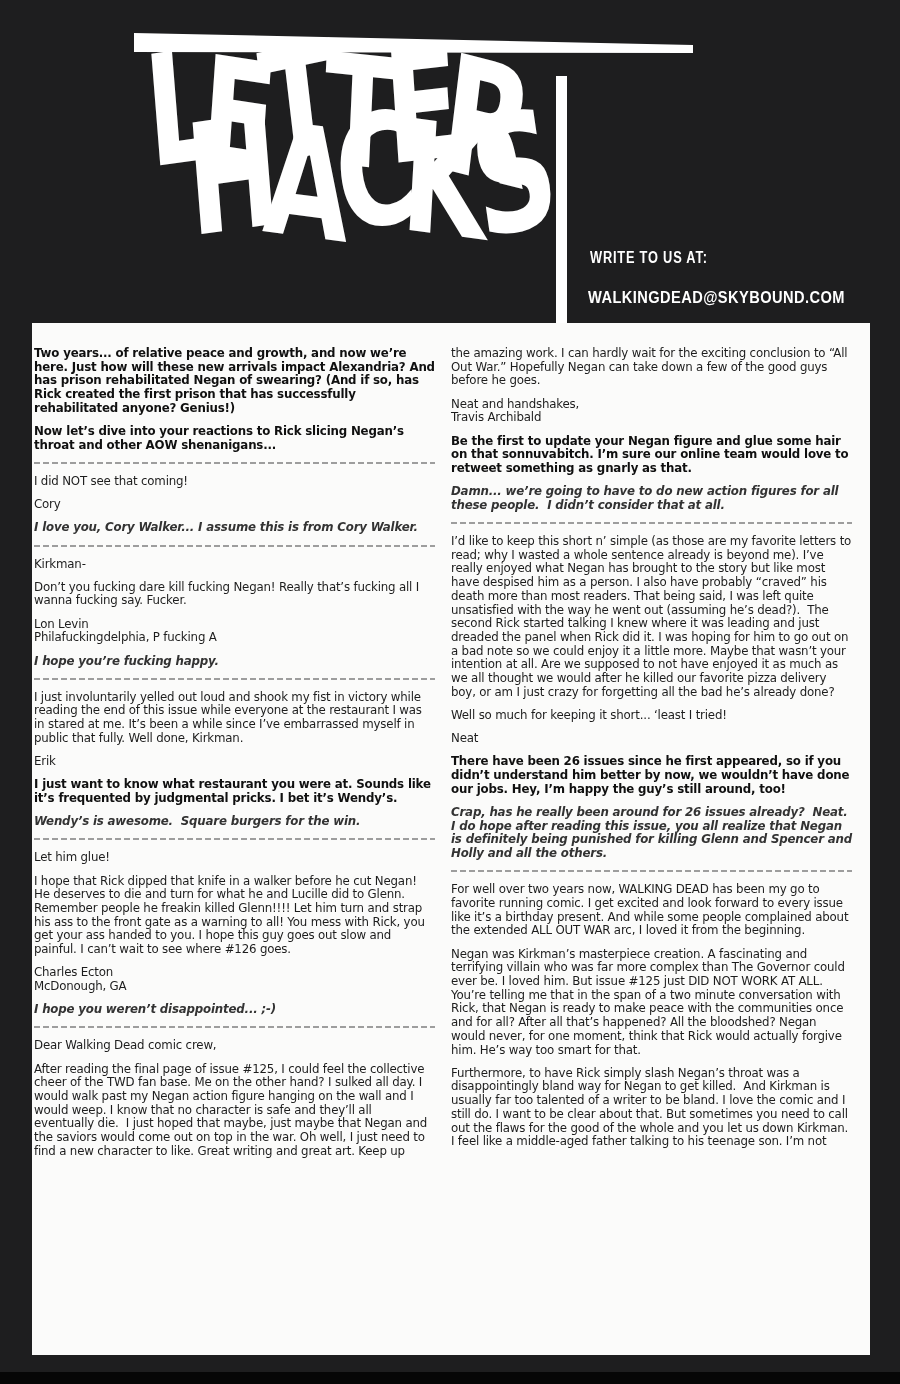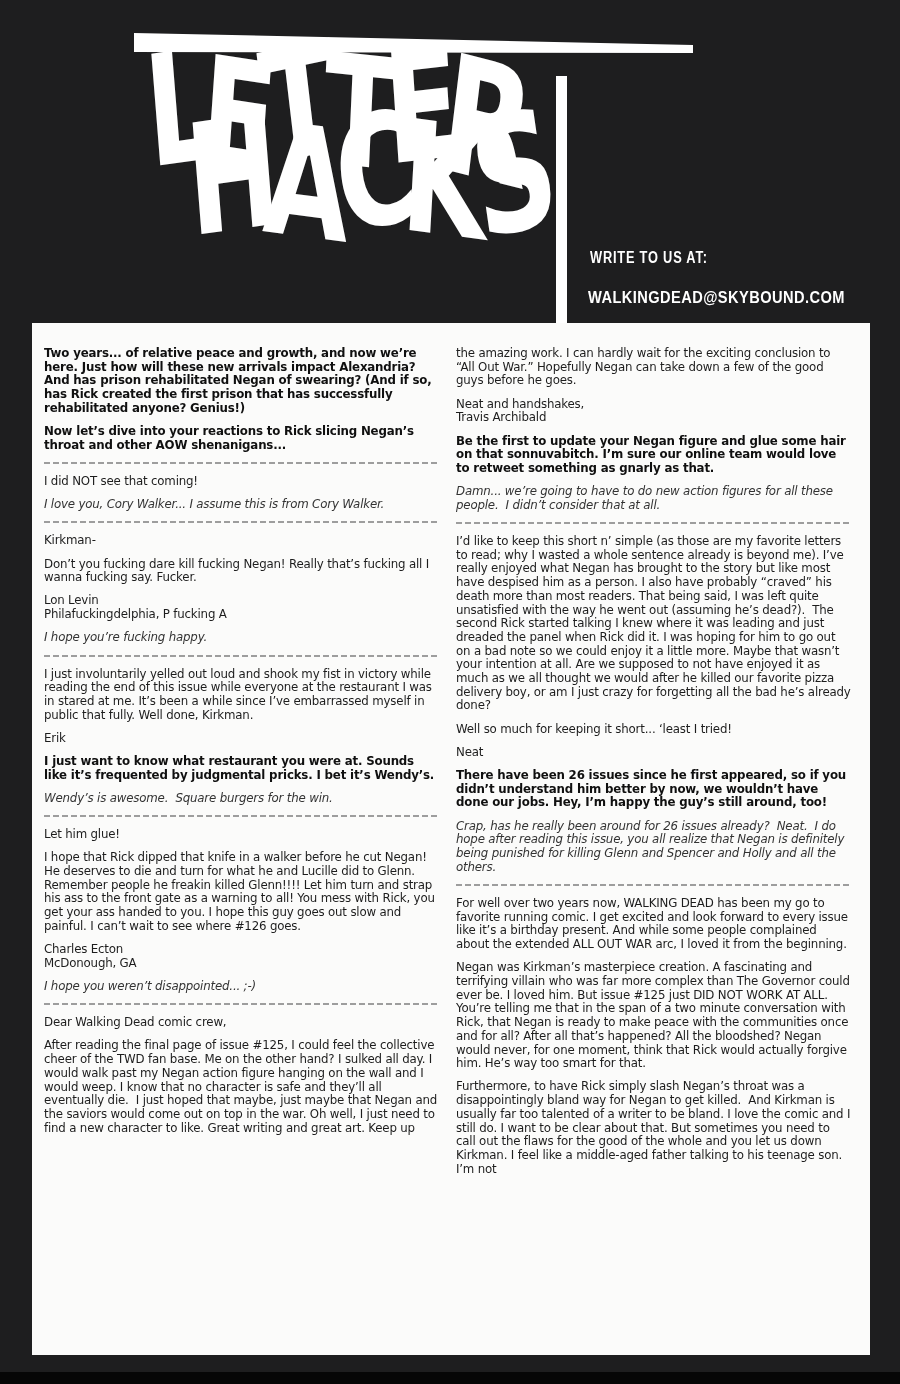--- a/index.html
+++ b/index.html
@@ -27,27 +27,27 @@
   .g-l2-2{transform:rotate(-7deg) translateY(-1px);}
   .g-l2-3{transform:rotate(6deg) translateY(5px);}
   .g-l2-4{transform:rotate(-10deg) translateY(3px) scale(1.05);}
   .contact{position:absolute;color:#fff;font-family:"Liberation Sans",sans-serif;font-weight:bold;white-space:nowrap;}
   .contact-label{left:590px;top:249px;font-size:16px;letter-spacing:1px;transform:scaleX(.80);transform-origin:left center;}
   .contact-email{left:588px;top:288px;font-size:17px;letter-spacing:.5px;transform:scaleX(.86);transform-origin:left center;}
   
   .paper{
     position:absolute;left:32px;top:323px;width:838px;height:1032px;
     background:#fbfbfa;box-sizing:border-box;
-    padding:24px 18px 10px 12px;
+    padding:24px 18px 10px 2px;
     display:flex;gap:16px;overflow:hidden;
   }
   .col{flex:1;min-width:0;color:#1d1d1d;font-size:11.8px;line-height:13.7px;letter-spacing:-0.18px;}
   .para{margin:0 0 9.5px 0;white-space:pre-wrap;}
   .para.bold{font-weight:bold;color:#101010;}
-  .para.resp{font-weight:normal;font-style:italic;color:#333;}
+  .para.resp{font-weight:bold;font-style:italic;color:#333;}
   .sep{height:2px;margin:3px 0 11px 0;
        background:repeating-linear-gradient(90deg,#9d9d9d 0 6px,transparent 6px 9px);}
   .bottom-strip{position:absolute;left:0;bottom:0;width:900px;height:12px;background:#060606;}
 </style>
 </head>
 <body>
 
 <div>
   <svg class="slash-svg" width="900" height="70" viewBox="0 0 900 70">
     <polygon points="134,33 693,45 693,53 134,52" fill="#ffffff"></polygon>
@@ -76,20 +76,21 @@
   <div class="contact contact-label">WRITE TO US AT:</div>
   <div class="contact contact-email">WALKINGDEAD@SKYBOUND.COM</div>
 </div>
 
 <div class="paper">
   <div class="col">
       <div class="para bold">Two years... of relative peace and growth, and now we’re here. Just how will these new arrivals impact Alexandria? And has prison rehabilitated Negan of swearing? (And if so, has Rick created the first prison that has successfully rehabilitated anyone? Genius!)</div>
       <div class="para bold">Now let’s dive into your reactions to Rick slicing Negan’s throat and other AOW shenanigans...</div>
       <div class="sep"></div>
       <div class="para">I did NOT see that coming!</div>
+      <div class="para">Cory</div>
       <div class="para resp">I love you, Cory Walker... I assume this is from Cory Walker.</div>
       <div class="sep"></div>
       <div class="para">Kirkman-</div>
       <div class="para">Don’t you fucking dare kill fucking Negan! Really that’s fucking all I wanna fucking say. Fucker.</div>
       <div class="para">Lon Levin
 Philafuckingdelphia, P fucking A</div>
       <div class="para resp">I hope you’re fucking happy.</div>
       <div class="sep"></div>
       <div class="para">I just involuntarily yelled out loud and shook my fist in victory while reading the end of this issue while everyone at the restaurant I was in stared at me. It’s been a while since I’ve embarrassed myself in public that fully. Well done, Kirkman.</div>
       <div class="para">Erik</div>

